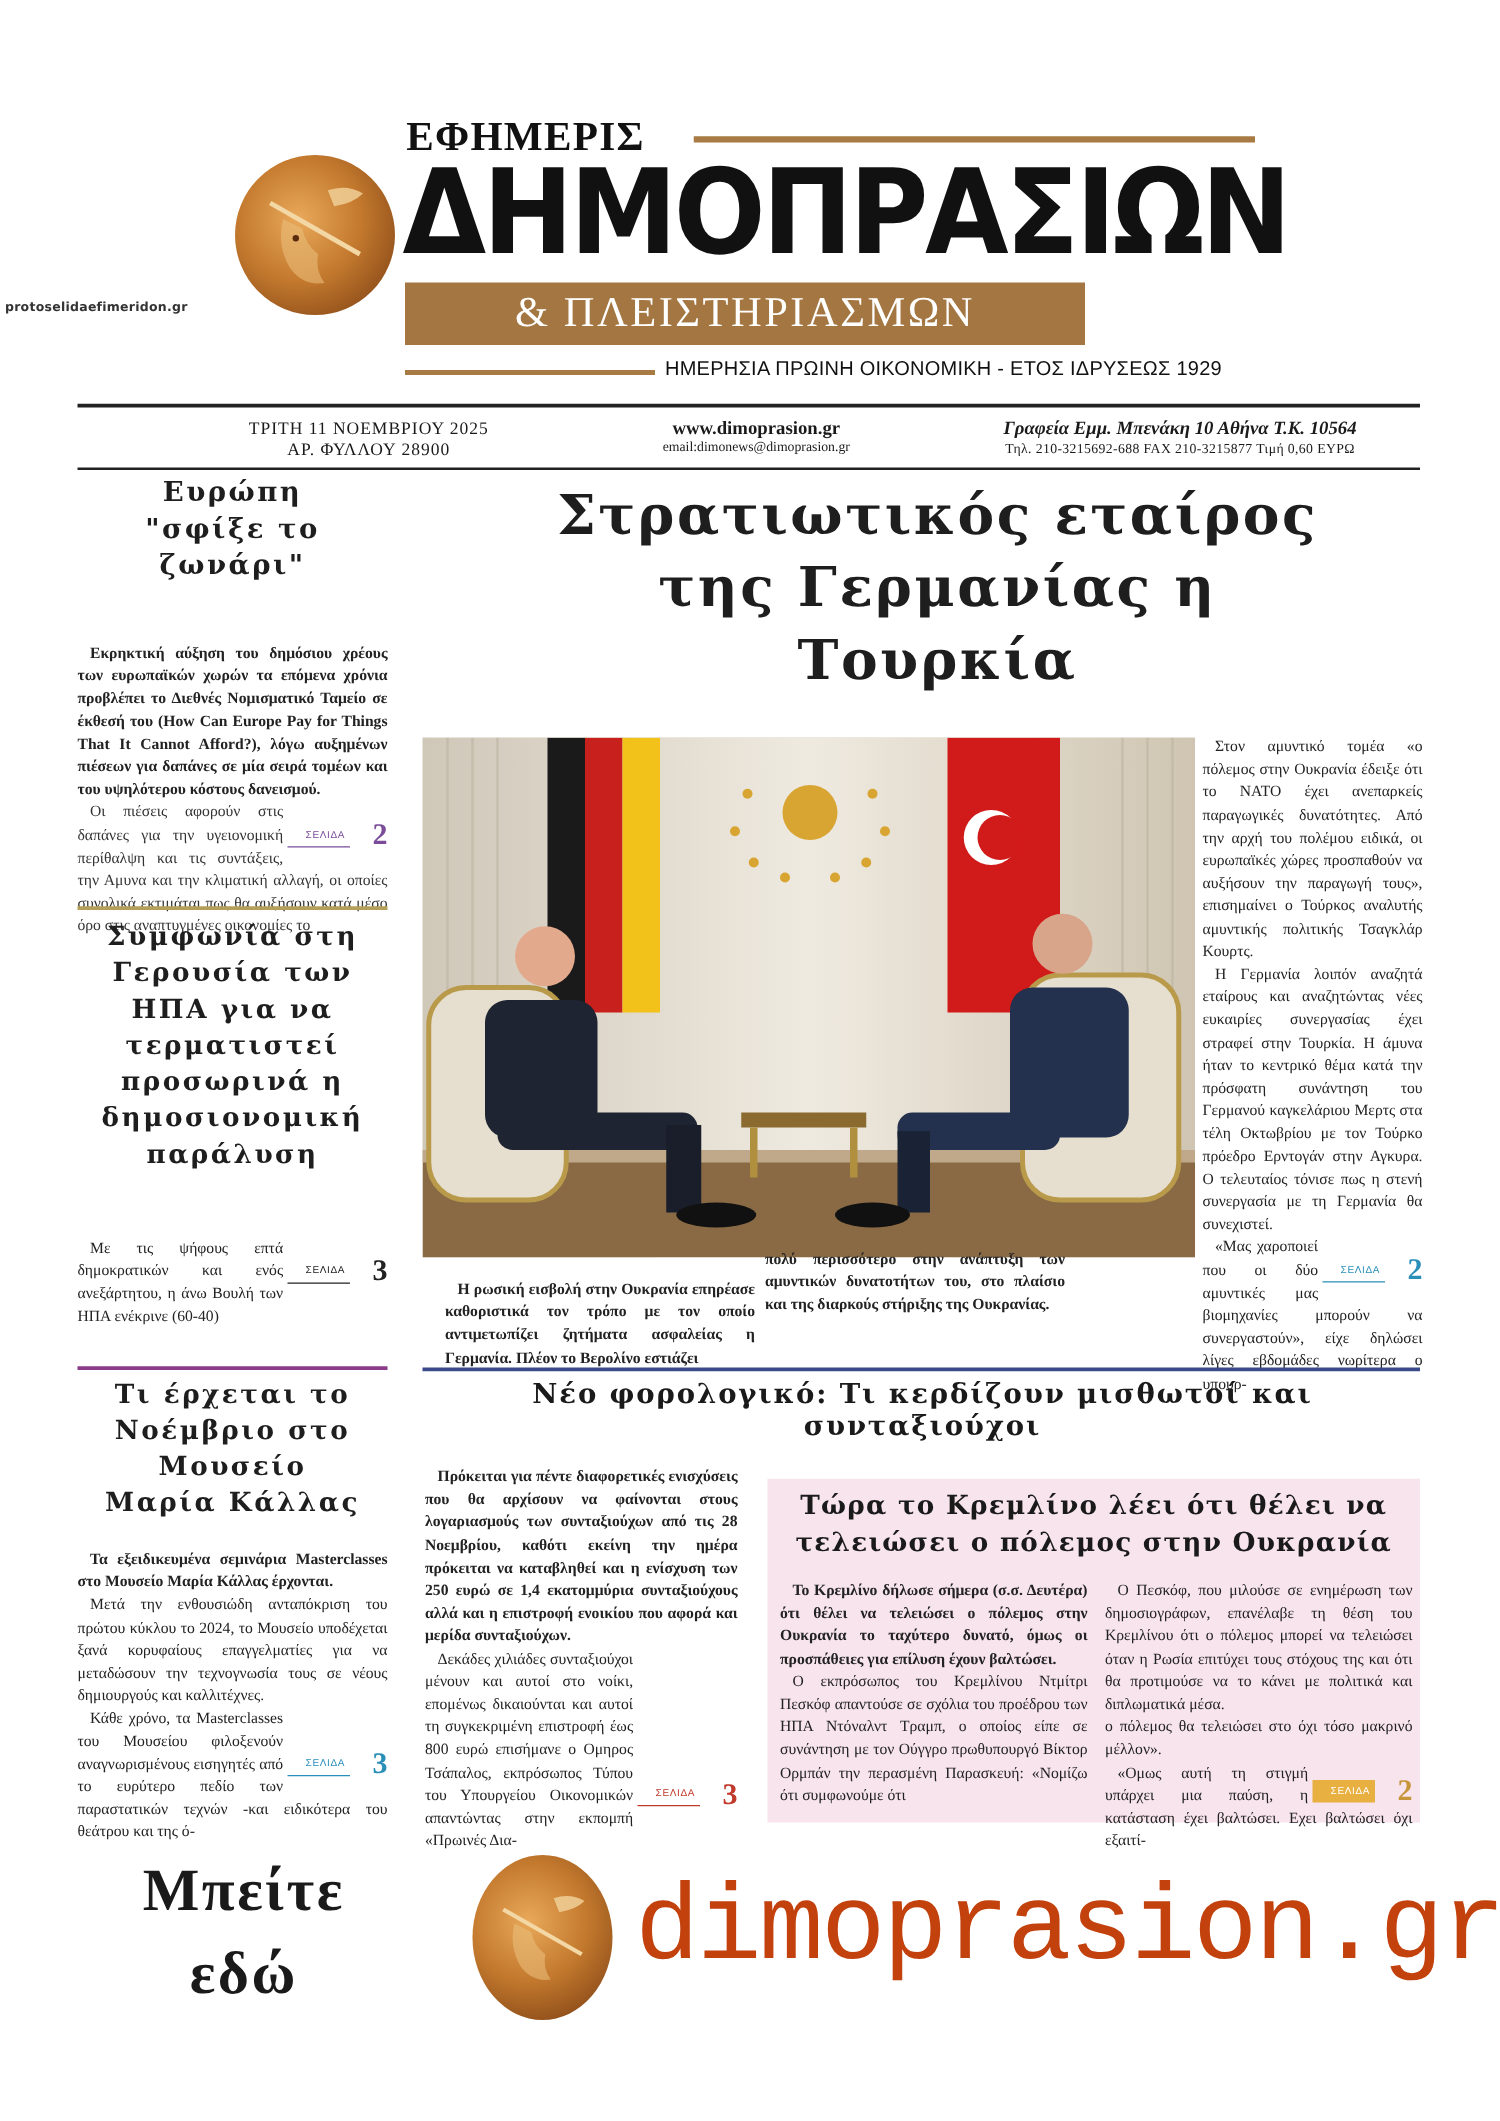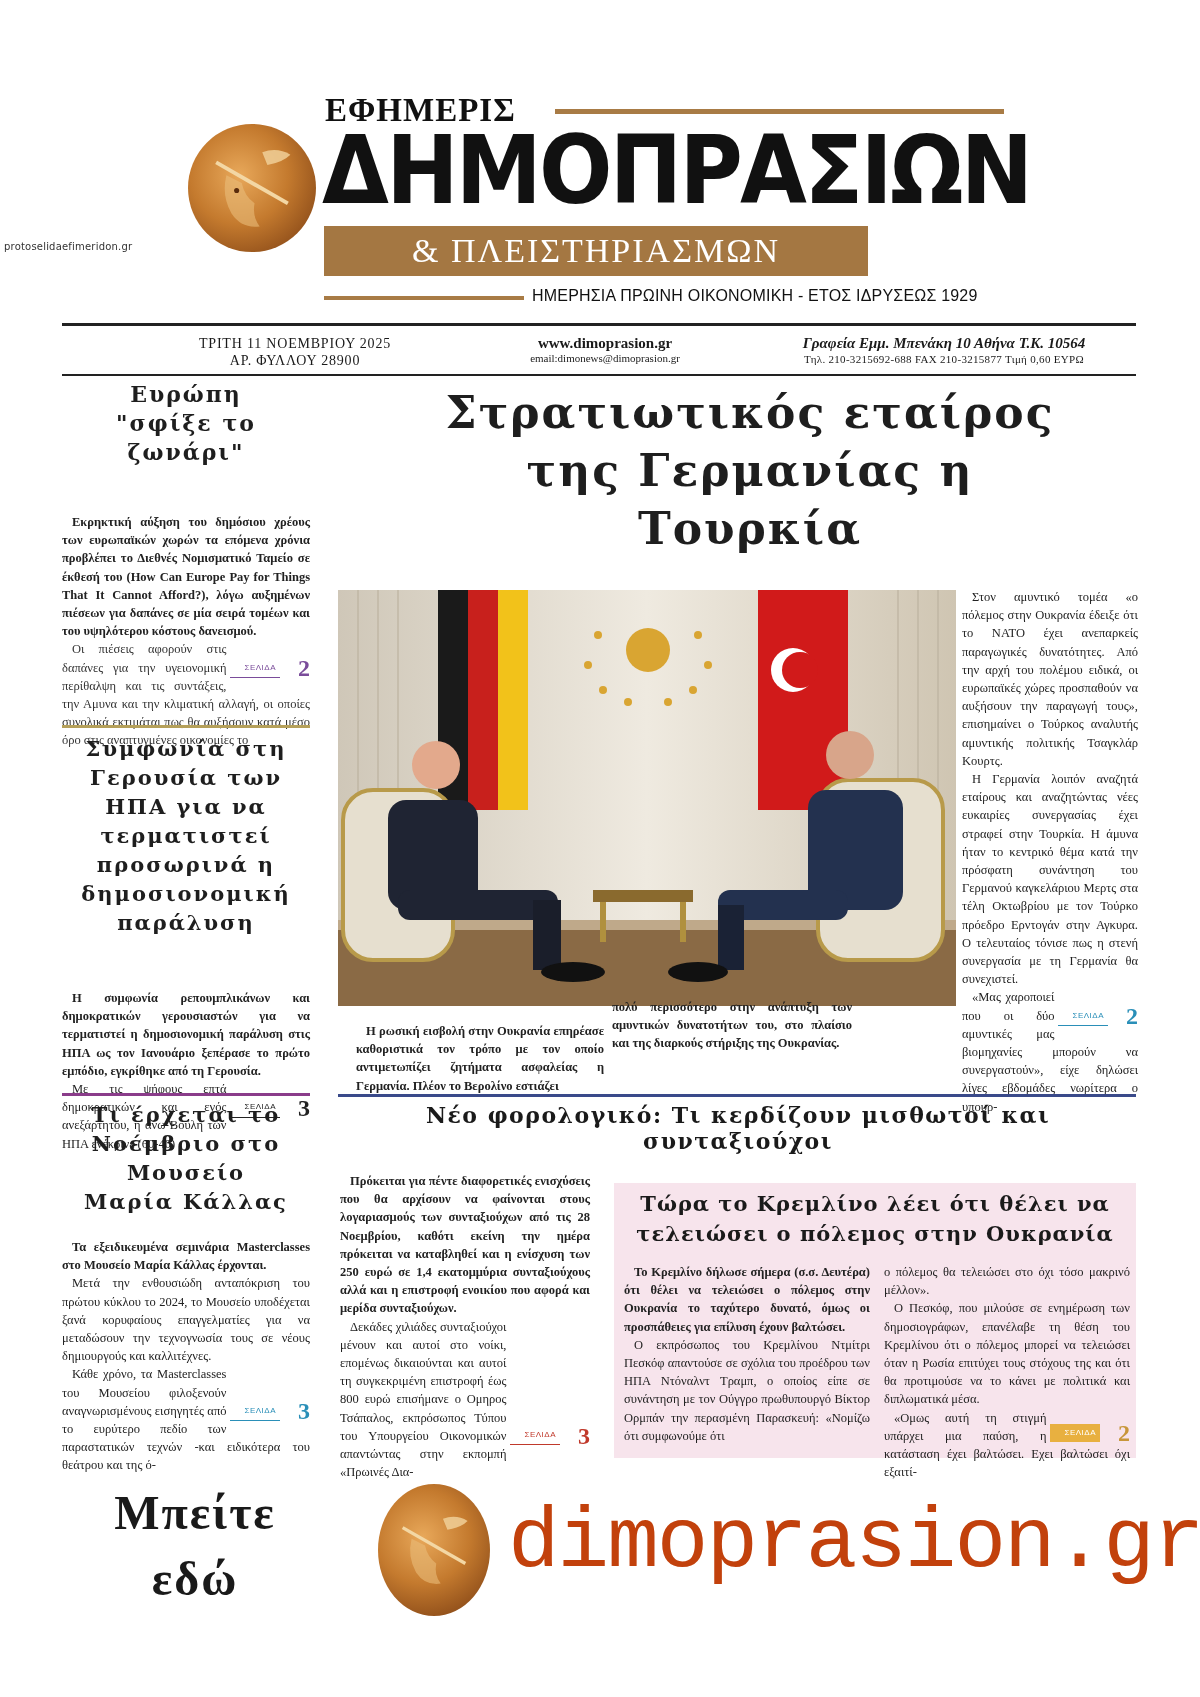--- a/index.html
+++ b/index.html
@@ -1,21 +1,21 @@
 <!DOCTYPE html>
 <html><head>
 <meta charset="utf-8">
 <style>
   * { box-sizing: border-box; margin: 0; padding: 0; }
   html, body { width: 1200px; height: 1697px; background: #ffffff; overflow: hidden; }
   body { position: relative; font-family: "Liberation Serif", serif; color: #1a1a1a; }
   .abs { position: absolute; }
 
   
-  .watermark { left: 4px; top: 241px; font-family: "DejaVu Sans", sans-serif; font-size: 10px; font-weight: normal; color: #333; letter-spacing: 0.2px; }
+  .watermark { left: 4px; top: 241px; font-family: "DejaVu Sans", sans-serif; font-size: 10px; font-weight: bold; color: #333; letter-spacing: 0.2px; }
   .coin { border-radius: 50%; background: radial-gradient(circle at 40% 40%, #e8a85a 0%, #c47a2e 45%, #8a4a18 85%, #6b3510 100%); overflow: hidden; }
   .coin svg { width: 100%; height: 100%; display: block; }
   .coin-top { left: 188px; top: 124px; width: 128px; height: 128px; }
   .efimeris { left: 325px; top: 92px; font-family: "Liberation Serif", serif; font-weight: bold; font-size: 33px; letter-spacing: 1px; color: #111; }
   .top-rule { left: 555px; top: 109px; width: 449px; height: 5px; background: #a87b45; }
   .dimoprasion { left: 322px; top: 122px; width: 682px; height: 98px; font-family: "DejaVu Sans", sans-serif; font-weight: 900; font-size: 94px; line-height: 98px; letter-spacing: -3px; color: #111; white-space: nowrap; transform: scaleX(0.92); transform-origin: left top; }
   .brown-band { left: 324px; top: 226px; width: 544px; height: 50px; background: #a47742; display: flex; align-items: center; justify-content: center; }
   .brown-band span { font-family: "Liberation Serif", serif; font-size: 34px; color: #fff; letter-spacing: 2px; }
   .bottom-rule { left: 324px; top: 296px; width: 200px; height: 4px; background: #a87b45; }
   .tagline { left: 532px; top: 287px; font-family: "Liberation Sans", sans-serif; font-size: 16px; color: #111; letter-spacing: 0.2px; }
@@ -102,21 +102,20 @@
       </span>
       <span>Οι πιέσεις αφορούν στις δαπάνες για την υγειονομική περίθαλψη και τις συντάξεις, την Αμυνα και την κλιματική αλλαγή, οι οποίες συνολικά εκτιμάται πως θα αυξήσουν κατά μέσο όρο στις αναπτυγμένες οικονομίες το</span>
     </p>
   </div>
 </div>
 <div class="abs col-left colrule" style="top:725px; background:#b5a05a;"></div>
 
 <div class="abs col-left" style="top:734px;">
   <div class="headline-sm" style="font-size:21px; line-height:29px;">Συμφωνία στη Γερουσία των ΗΠΑ για να τερματιστεί προσωρινά η δημοσιονομική παράλυση</div>
   <div class="body-text" style="margin-top:52px;">
-    <p class="lead">Η συμφωνία ρεπουμπλικάνων και δημοκρατικών γερουσιαστών για να τερματιστεί η δημοσιονομική παράλυση στις ΗΠΑ ως τον Ιανουάριο ξεπέρασε το πρώτο εμπόδιο, εγκρίθηκε από τη Γερουσία.</p>
     <p>
       <span class="seelink" style="color:#222; margin-top:18px;">
         <span class="lbl">ΣΕΛΙΔΑ</span>
         <span class="num">3</span>
       </span>
       <span>Με τις ψήφους επτά δημοκρατικών και ενός ανεξάρτητου, η άνω Βουλή των ΗΠΑ ενέκρινε (60-40)</span>
     </p>
   </div>
 </div>
 <div class="abs col-left colrule" style="top:1093px; background:#8a3c8a;"></div>
@@ -234,22 +233,22 @@
   </p>
 </div>
 
 <div class="abs pink-box">
   <div style="position:absolute; left:20px; top:6px; width:482px; text-align:center; font-family:'DejaVu Serif', serif; font-weight:bold; font-size:21px; line-height:30px; letter-spacing:1px;">Τώρα το Κρεμλίνο λέει ότι θέλει να τελειώσει ο πόλεμος στην Ουκρανία</div>
   <div class="body-text" style="position:absolute; left:10px; top:80px; width:246px;">
     <p class="lead">Το Κρεμλίνο δήλωσε σήμερα (σ.σ. Δευτέρα) ότι θέλει να τελειώσει ο πόλεμος στην Ουκρανία το ταχύτερο δυνατό, όμως οι προσπάθειες για επίλυση έχουν βαλτώσει.</p>
     <p>Ο εκπρόσωπος του Κρεμλίνου Ντμίτρι Πεσκόφ απαντούσε σε σχόλια του προέδρου των ΗΠΑ Ντόναλντ Τραμπ, ο οποίος είπε σε συνάντηση με τον Ούγγρο πρωθυπουργό Βίκτορ Ορμπάν την περασμένη Παρασκευή: «Νομίζω ότι συμφωνούμε ότι</p>
   </div>
   <div class="body-text" style="position:absolute; left:270px; top:80px; width:246px;">
+    <p>Ο Πεσκόφ, που μιλούσε σε ενημέρωση των δημοσιογράφων, επανέλαβε τη θέση του Κρεμλίνου ότι ο πόλεμος μπορεί να τελειώσει όταν η Ρωσία επιτύχει τους στόχους της και ότι θα προτιμούσε να το κάνει με πολιτικά και διπλωματικά μέσα.</p>
     <p style="text-indent:0;">ο πόλεμος θα τελειώσει στο όχι τόσο μακρινό μέλλον».</p>
-    <p>Ο Πεσκόφ, που μιλούσε σε ενημέρωση των δημοσιογράφων, επανέλαβε τη θέση του Κρεμλίνου ότι ο πόλεμος μπορεί να τελειώσει όταν η Ρωσία επιτύχει τους στόχους της και ότι θα προτιμούσε να το κάνει με πολιτικά και διπλωματικά μέσα.</p>
     <p>
       <span class="seelink" style="color:#c8963a; margin-top:14px;">
         <span class="lbl" style="background:#e8b040; color:#fff; border:none;">ΣΕΛΙΔΑ</span>
         <span class="num">2</span>
       </span>
       <span>«Ομως αυτή τη στιγμή υπάρχει μια παύση, η κατάσταση έχει βαλτώσει. Εχει βαλτώσει όχι εξαιτί-</span>
     </p>
   </div>
 </div>
 

